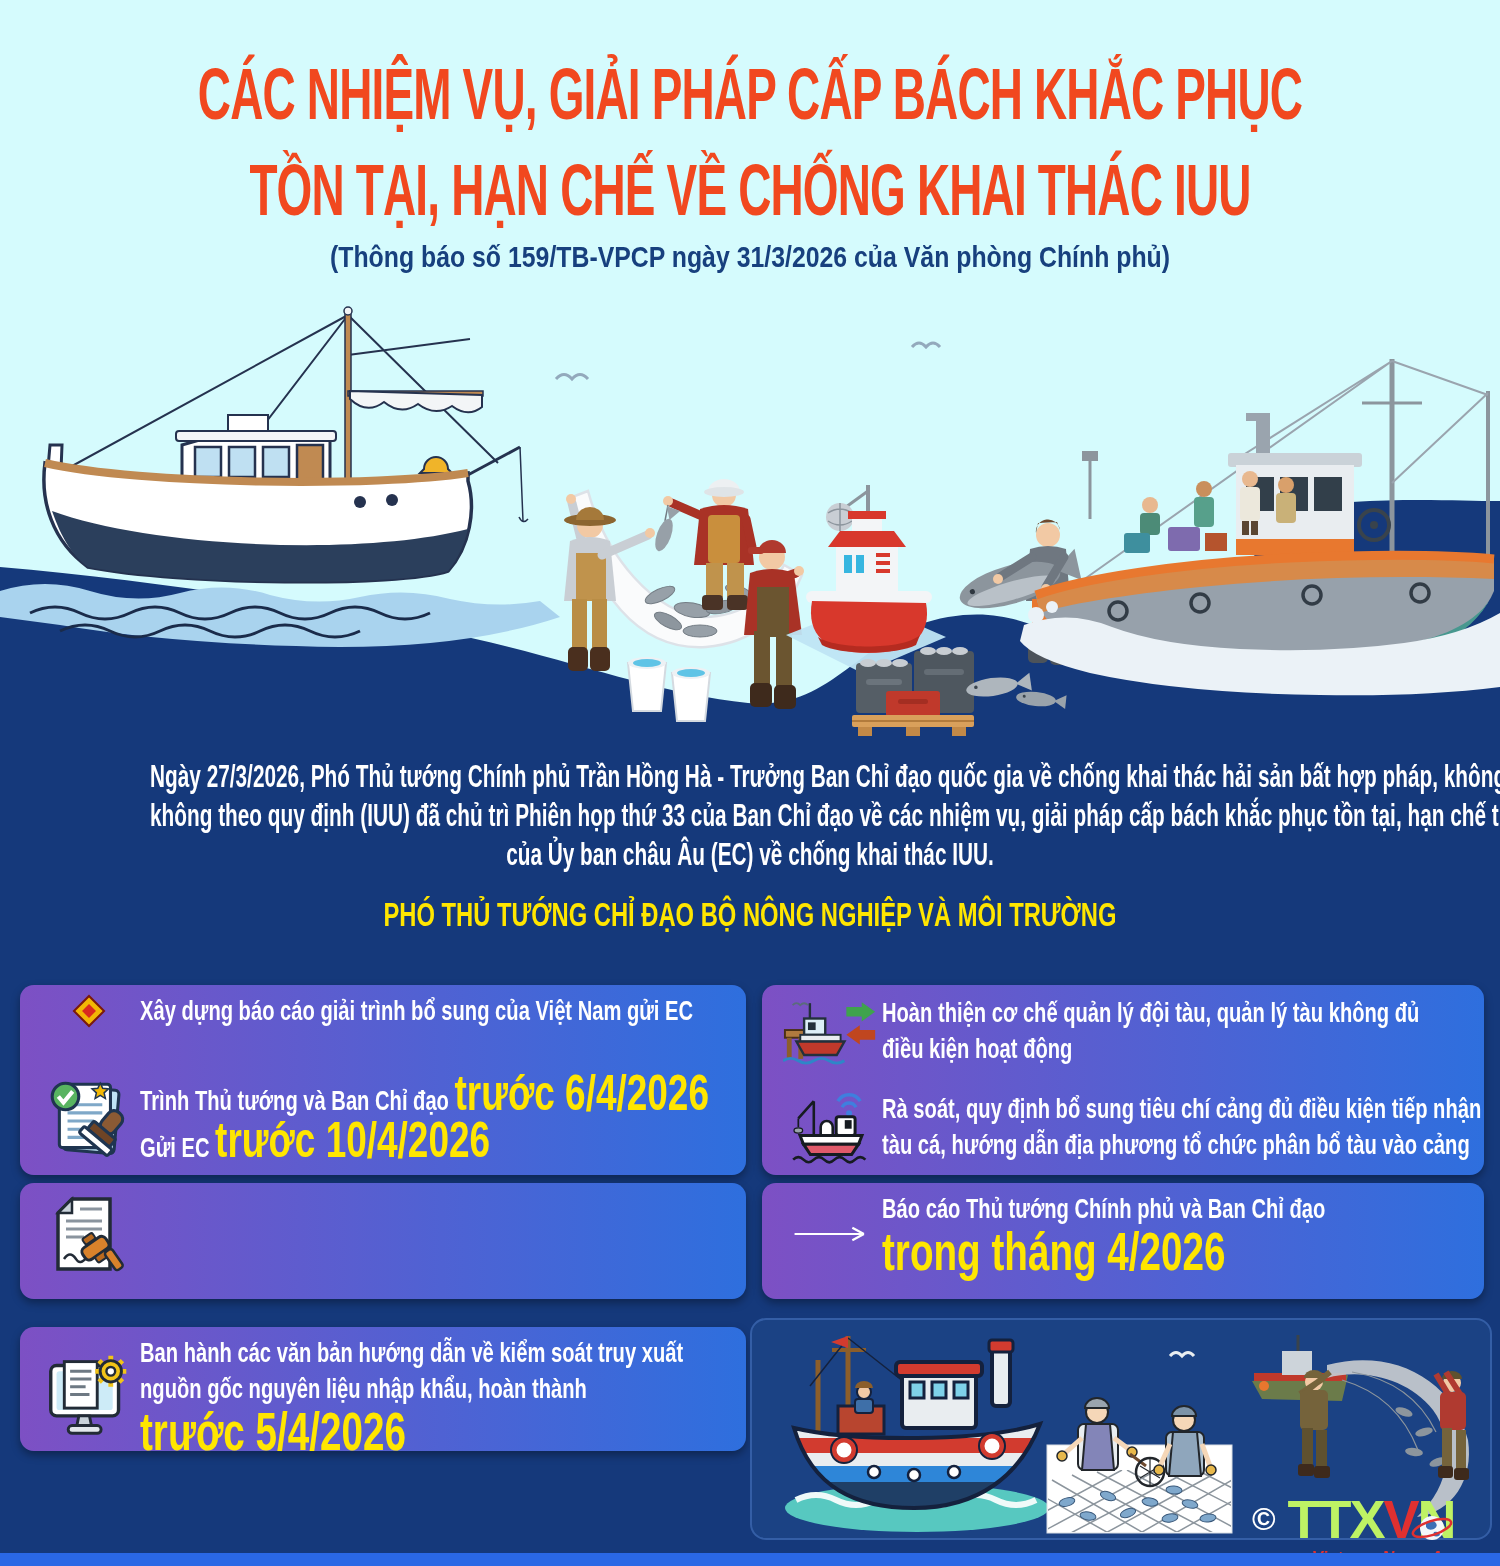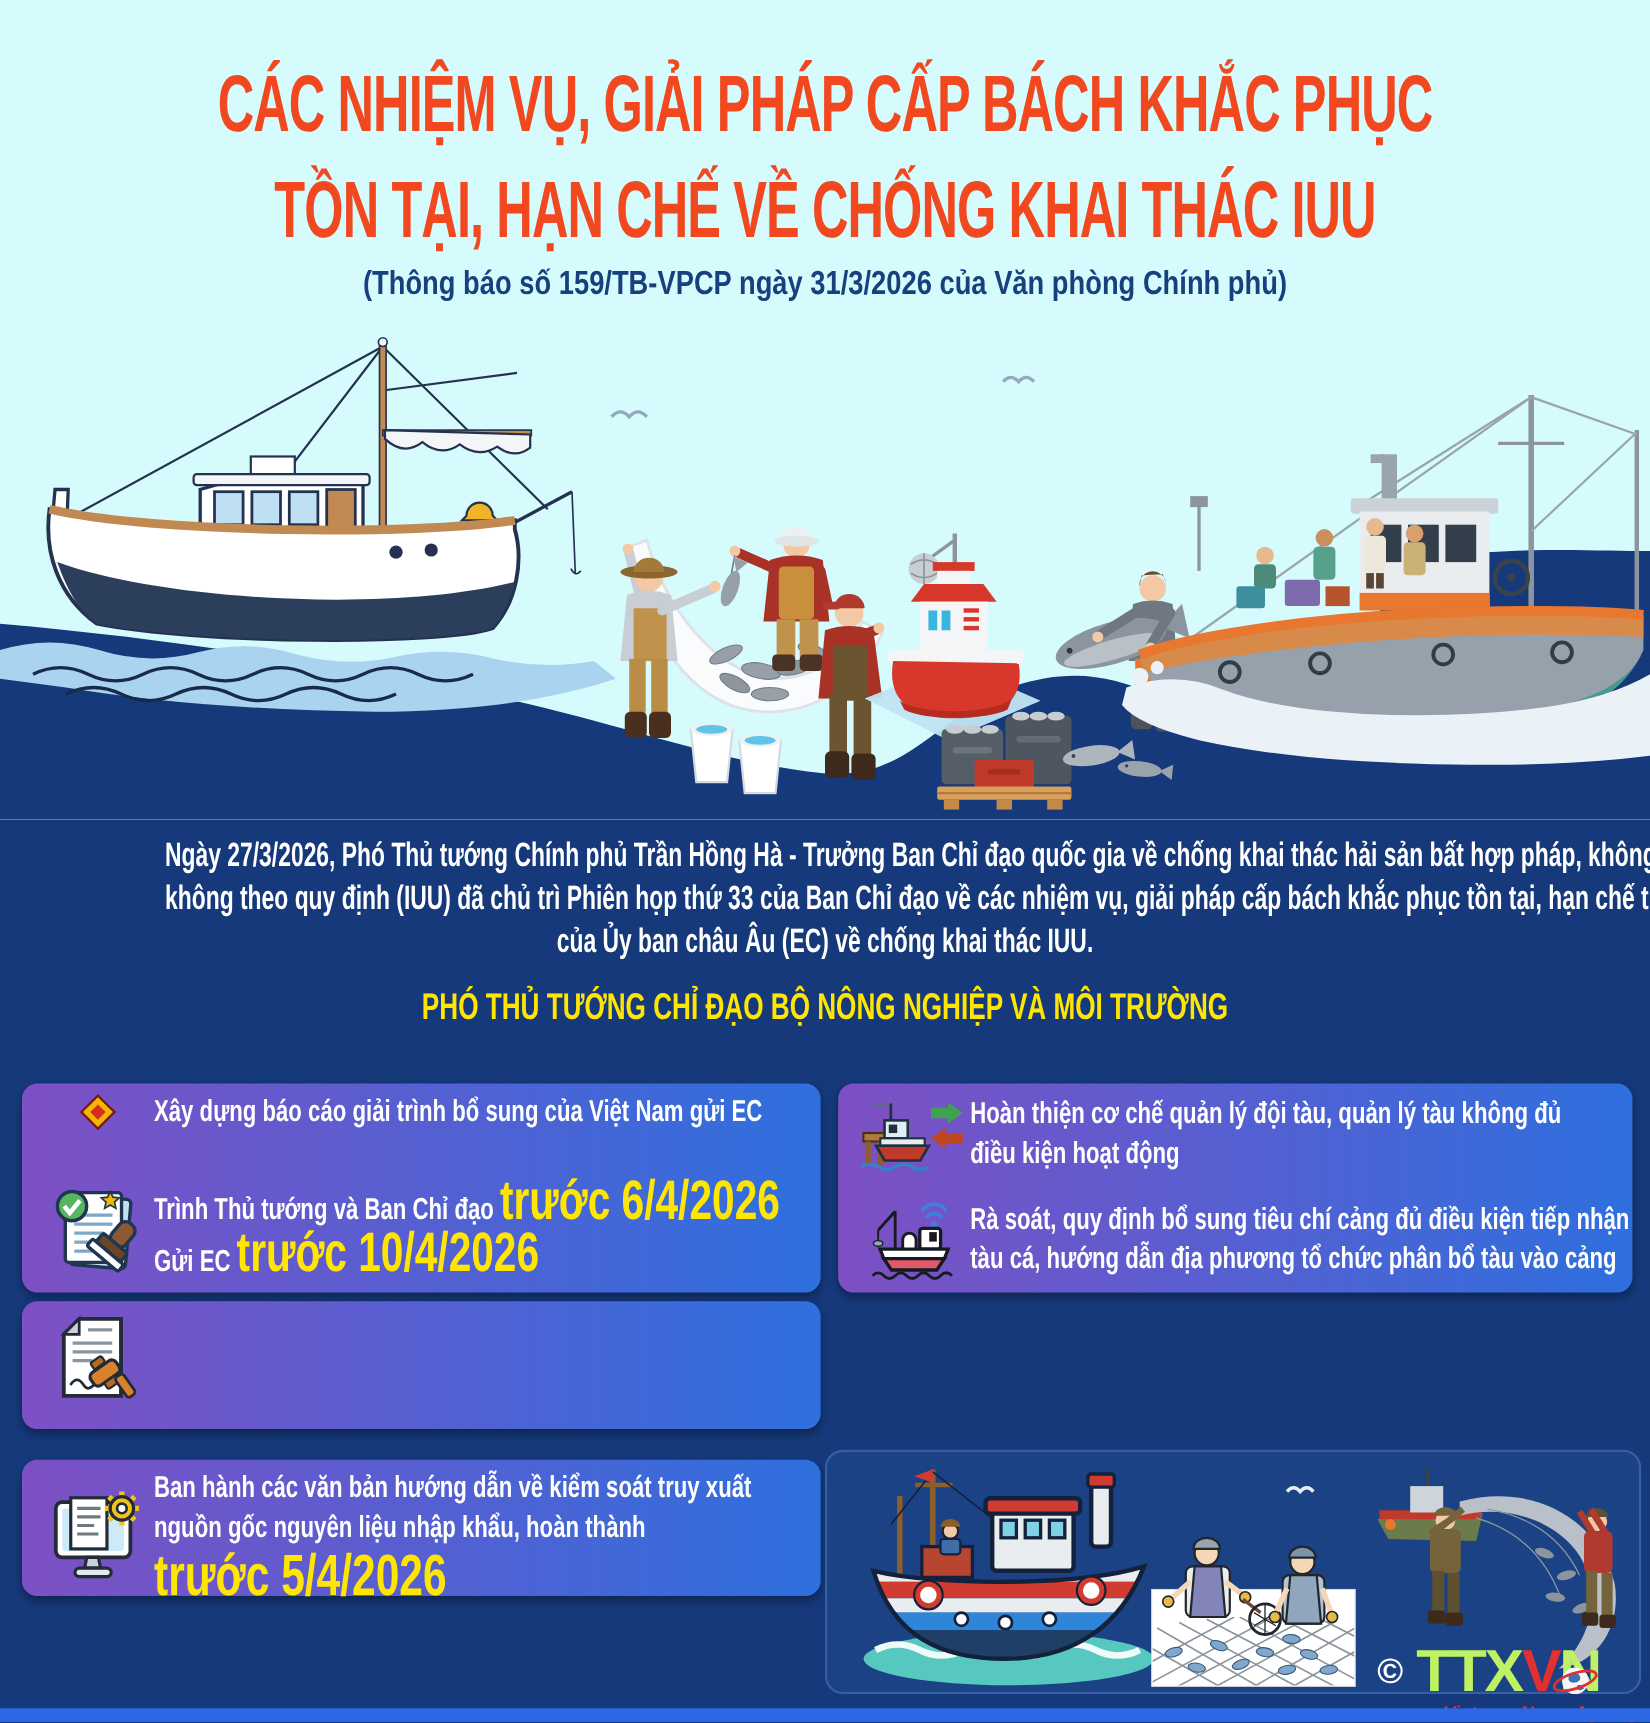--- a/index.html
+++ b/index.html
@@ -434,20 +434,33 @@
             <rect x="38" y="50" width="28" height="14" rx="5" fill="#D9822B" stroke="#222B36" stroke-width="3"></rect>
             <rect x="46" y="42" width="12" height="7" rx="2" fill="#B96A1F" stroke="#222B36" stroke-width="2"></rect>
             <rect x="46" y="64" width="12" height="7" rx="2" fill="#B96A1F" stroke="#222B36" stroke-width="2"></rect>
             <rect x="56" y="66" width="9" height="22" rx="3" fill="#D9822B" stroke="#222B36" stroke-width="2.5"></rect>
           </g>
         </svg>
       </div>
     </div>
   </div>
 
+  <div class="card" style="left:762px;top:1183px;width:722px;height:116px;">
+    <div class="row">
+      <div class="iconbox">
+        <svg width="80" height="24" viewBox="0 0 90 24">
+          <path d="M4,12 H82 M82,12 l-13,-7 M82,12 l-13,7" stroke="#FFFFFF" stroke-width="2.5" fill="none"></path>
+        </svg>
+      </div>
+      <div class="txt">
+        <div class="cline"><span>Báo cáo Thủ tướng Chính phủ và Ban Chỉ đạo</span></div>
+        <div class="cline bigem"><span>trong tháng 4/2026</span></div>
+      </div>
+    </div>
+  </div>
 
   <div class="card" style="left:20px;top:1327px;width:726px;height:124px;">
     <div class="row">
       <div class="iconbox">
         <svg width="92" height="92" viewBox="0 0 95 95">
           <rect x="8" y="16" width="70" height="52" rx="6" fill="#FFFFFF" stroke="#222B36" stroke-width="3.5"></rect>
           <rect x="14" y="22" width="58" height="40" rx="3" fill="#CDEBF7"></rect>
           <rect x="22" y="12" width="34" height="48" fill="#FFFFFF" stroke="#222B36" stroke-width="3"></rect>
           <path d="M28,22 h22 M28,30 h22 M28,38 h16 M28,46 h20" stroke="#6E7983" stroke-width="3"></path>
           <path d="M70,6 v8 M70,30 v8 M54,22 h8 M78,22 h8 M58,11 l5,5 M77,28 l5,5 M58,33 l5,-5 M77,16 l5,-5" stroke="#F2C418" stroke-width="5"></path>

